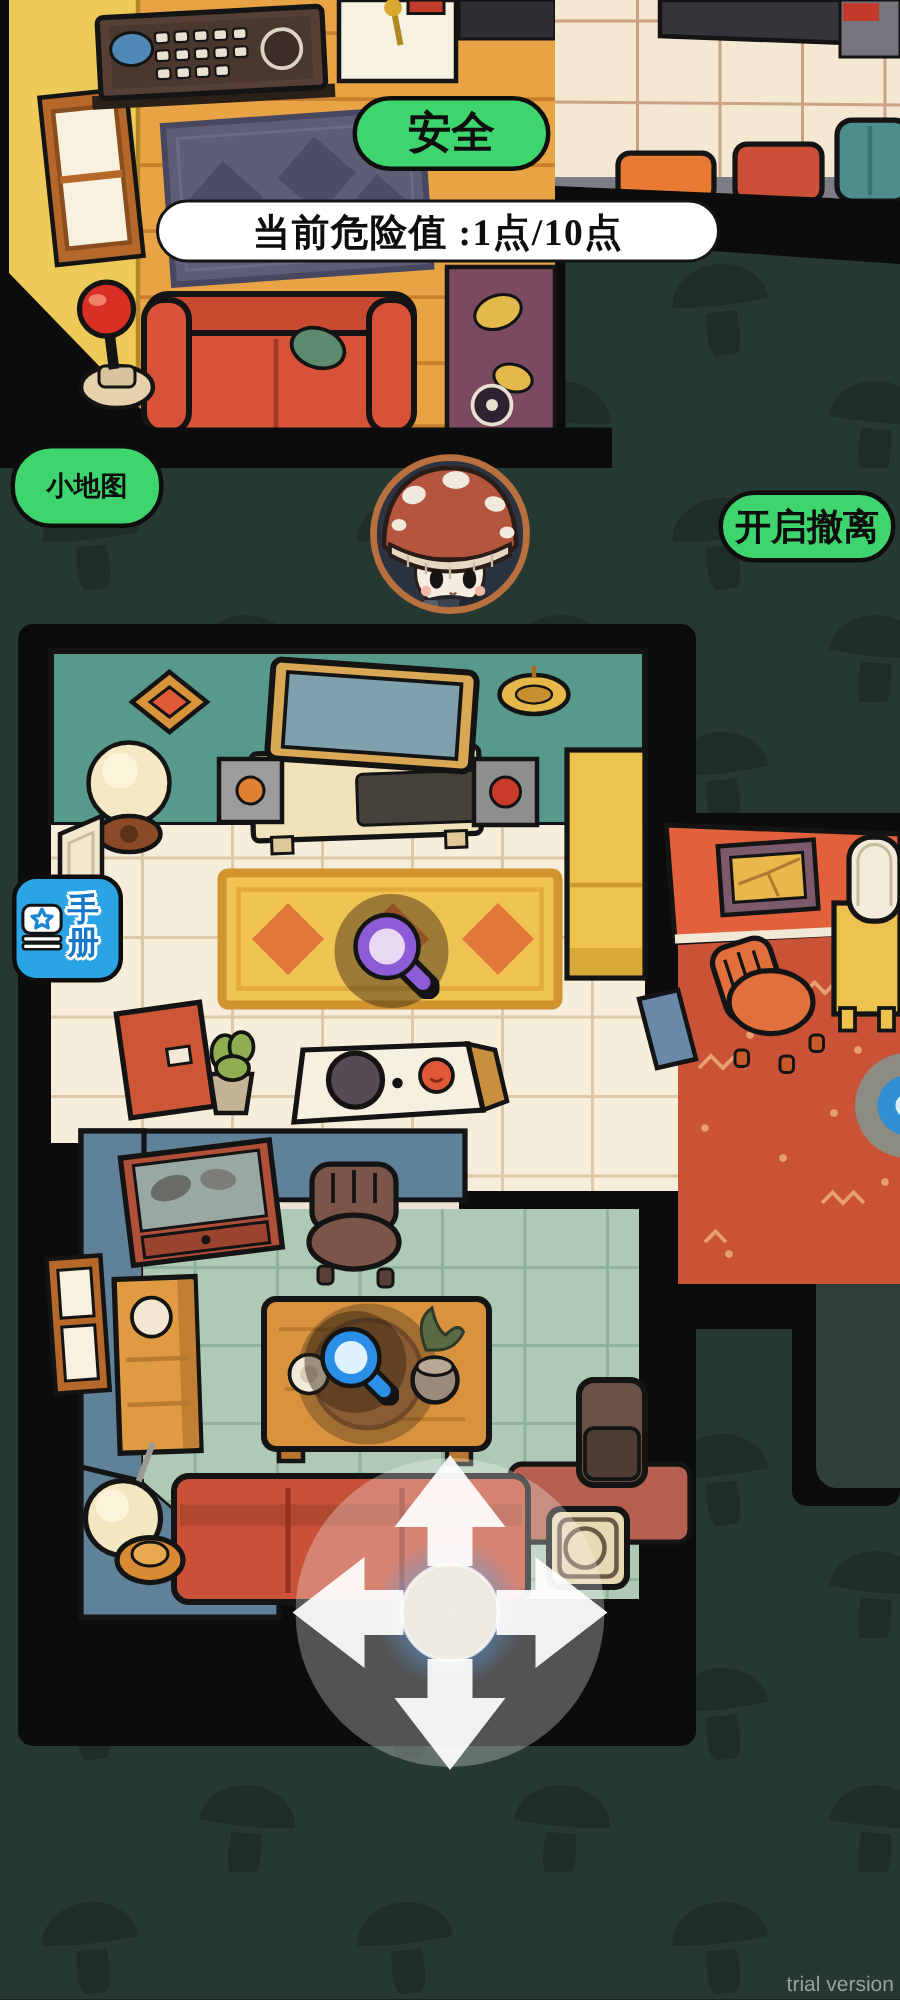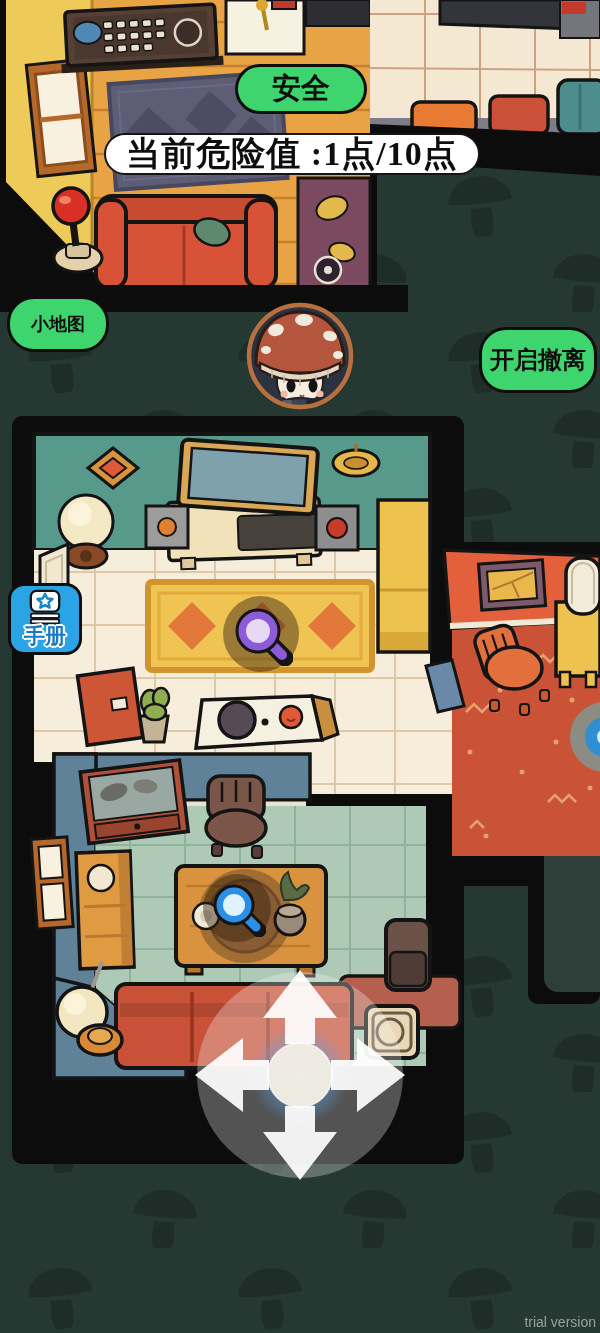--- a/index.html
+++ b/index.html
@@ -11,21 +11,21 @@
   .stage{position:relative;width:600px;height:1333px;overflow:hidden;
     background:var(--background);
     font-family:"Liberation Sans","DejaVu Sans",sans-serif;}
   .stage svg{display:block;}
   .layer{position:absolute;left:0;top:0;}
   .pill{position:absolute;display:flex;align-items:center;justify-content:center;
     box-sizing:border-box;font-weight:700;color:#0e0e0e;font-family:Liberation Serif, serif;}
   .pill-green{background:var(--button-green);border:3px solid #0e0e0e;}
   .pill-white{background:var(--danger-pill-bg);border:2px solid #151515;}
   .side-btn{position:absolute;box-sizing:border-box;background:var(--button-blue);
-    border:3px solid #0e0e0e;border-radius:16px;display:flex;flex-direction:column;
+    border:3px solid #0e0e0e;border-radius:16px;display:flex;flex-direction:row;
     align-items:center;justify-content:center;padding:3px 0 5px;cursor:pointer;}
   .side-btn .lbl{font-size:21px;line-height:1.05;font-weight:700;color:var(--button-blue-text);
     text-shadow:-2px 0 0 #fff,2px 0 0 #fff,0 -2px 0 #fff,0 2px 0 #fff,
       -1.4px -1.4px 0 #fff,1.4px -1.4px 0 #fff,-1.4px 1.4px 0 #fff,1.4px 1.4px 0 #fff;}
   .mag-btn{position:absolute;border-radius:50%;background:rgba(48,33,15,.45);
     display:flex;align-items:center;justify-content:center;cursor:pointer;}
   .avatar{position:absolute;left:246px;top:300px;width:108px;height:112px;}
   .edge-mag{position:absolute;left:570px;top:702px;width:70px;height:70px;border-radius:50%;
     background:#8d8c82;display:flex;align-items:center;justify-content:center;}
   .edge-mag .inner{width:40px;height:40px;border-radius:50%;background:#2f8fd0;
@@ -402,29 +402,29 @@
           <circle cx="390" cy="1032" r="13" fill="none" stroke="#6a5a48" stroke-width="3"></circle>
         </g>
       </g>
     </g>
   </svg>
 
   <div class="pill pill-green" style="left:235px;top:64px;width:132px;height:50px;border-radius:25px;font-size:29px;">
     <span>安全</span>
   </div>
 
-  <div class="pill pill-white" style="left:104px;top:133px;width:376px;height:42px;border-radius:21px;font-size:34px;letter-spacing:1px;">
+  <div class="pill pill-white" style="left:104px;top:133px;width:376px;height:42px;border-radius:21px;font-size:25px;letter-spacing:1px;">
     <span>当前危险值 :1点/10点</span>
   </div>
 
   <div class="pill pill-green" style="left:7px;top:296px;width:102px;height:56px;border-radius:27px;font-size:18px;cursor:pointer;">
     <span>小地图</span>
   </div>
 
-  <div class="pill pill-green" style="left:479px;top:327px;width:118px;height:66px;border-radius:27px;font-size:24px;cursor:pointer;align-items:center;">
+  <div class="pill pill-green" style="left:479px;top:327px;width:118px;height:48px;border-radius:27px;font-size:24px;cursor:pointer;align-items:center;">
     <span>开启撤离</span>
   </div>
 
   <div class="avatar">
     <svg width="108" height="112" viewBox="0 0 108 112">
       <defs>
           <clipPath id="avclip">
             <circle cx="54" cy="56" r="50"></circle>
           </clipPath>
         </defs>

